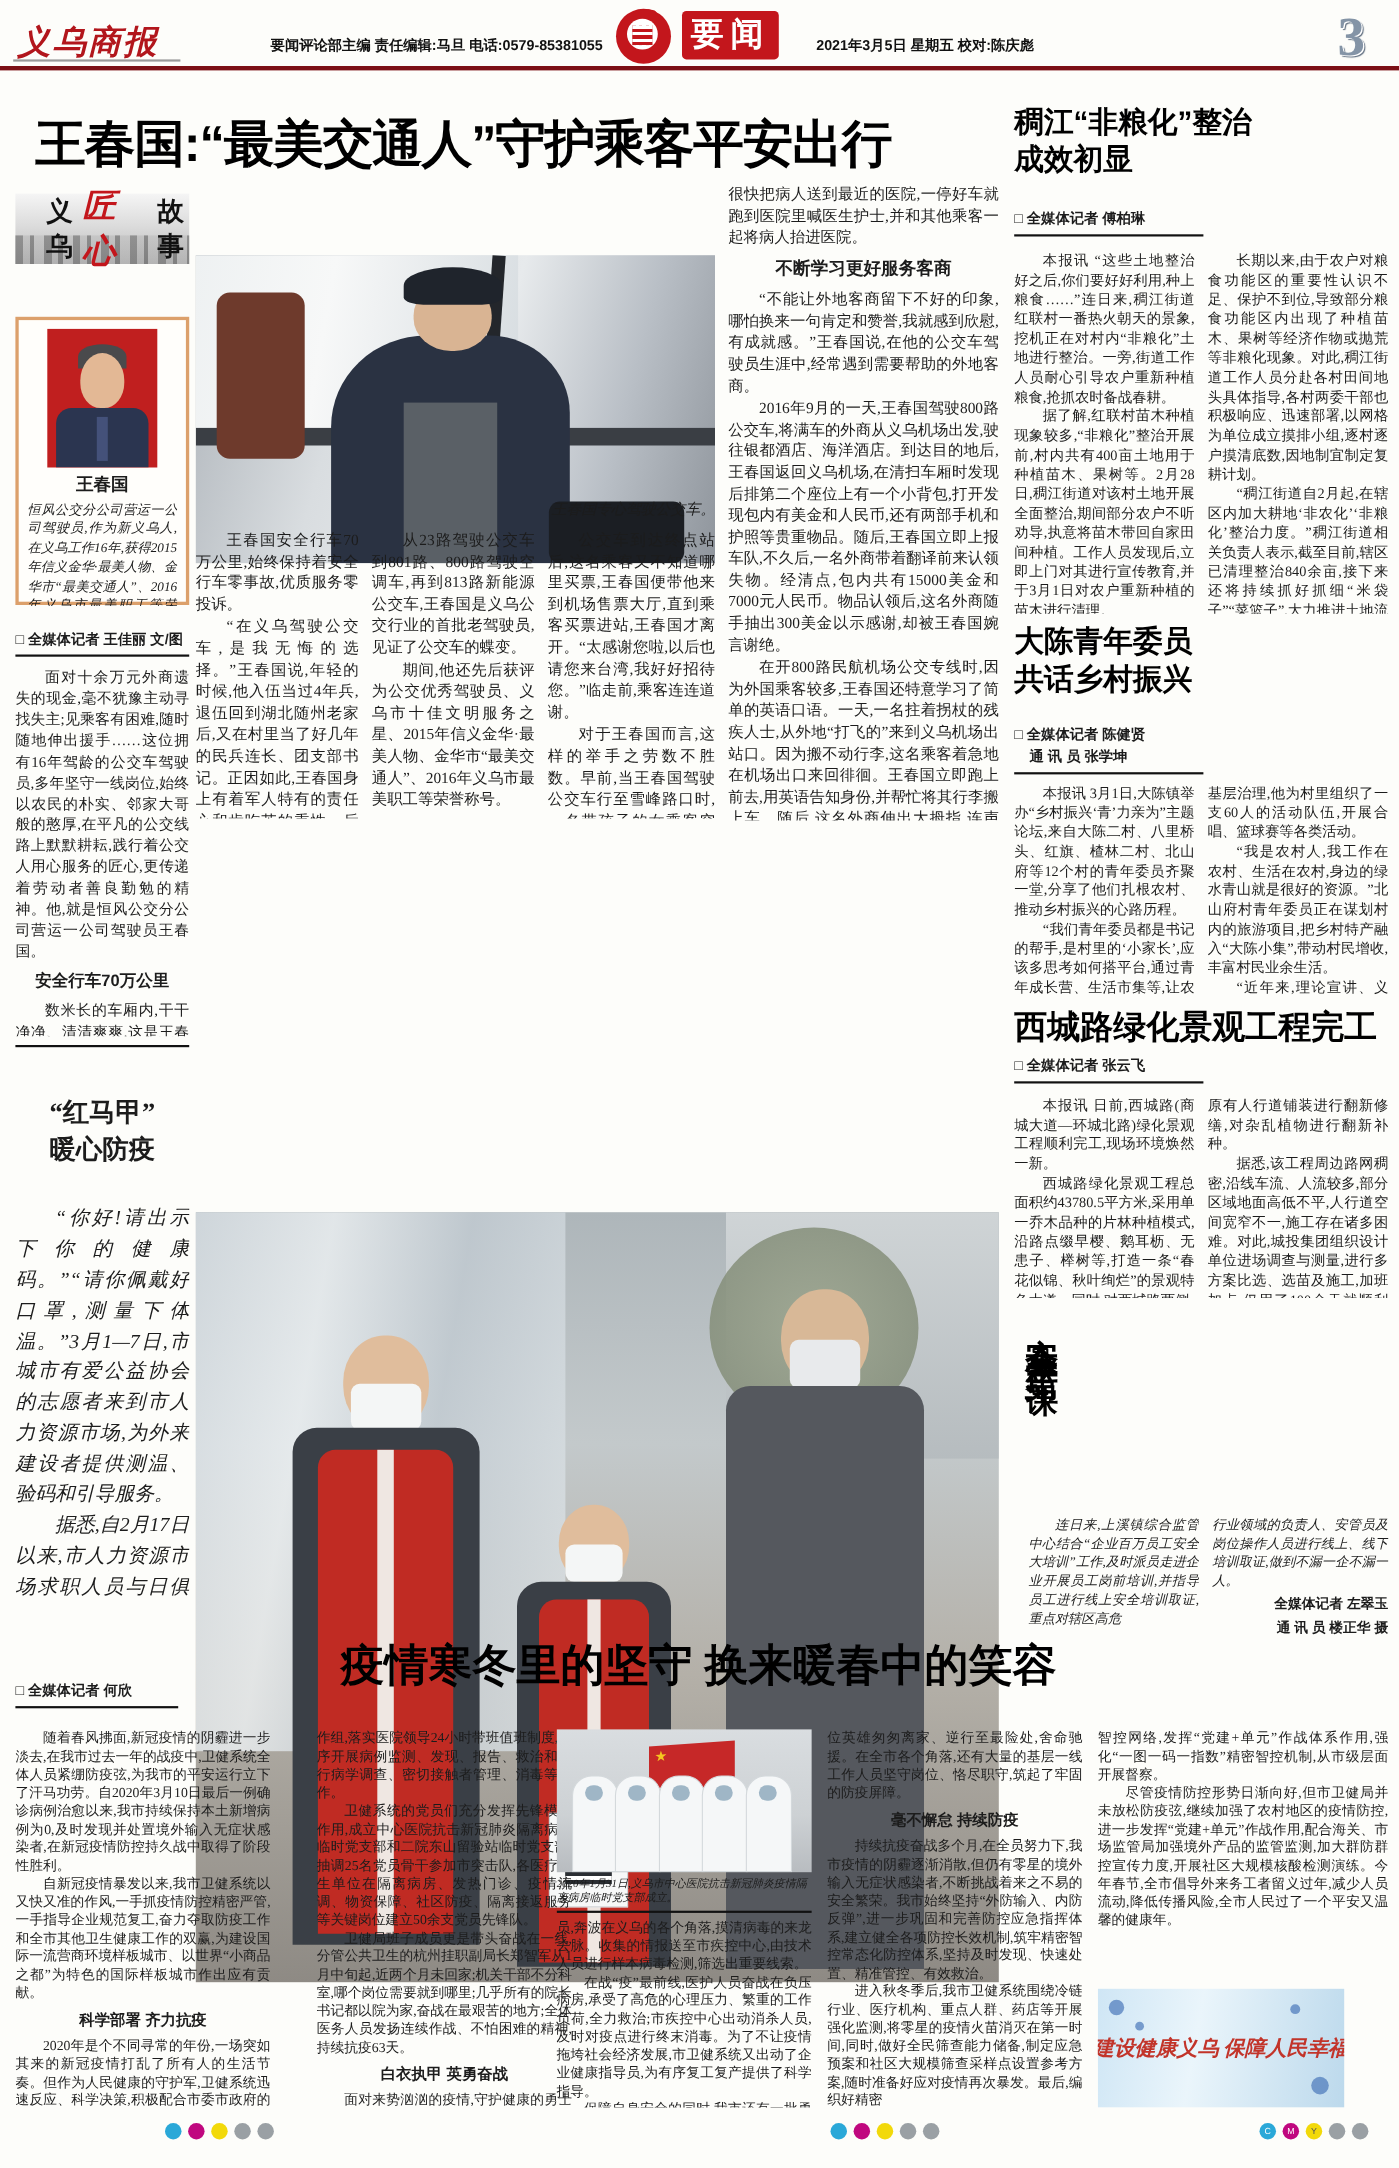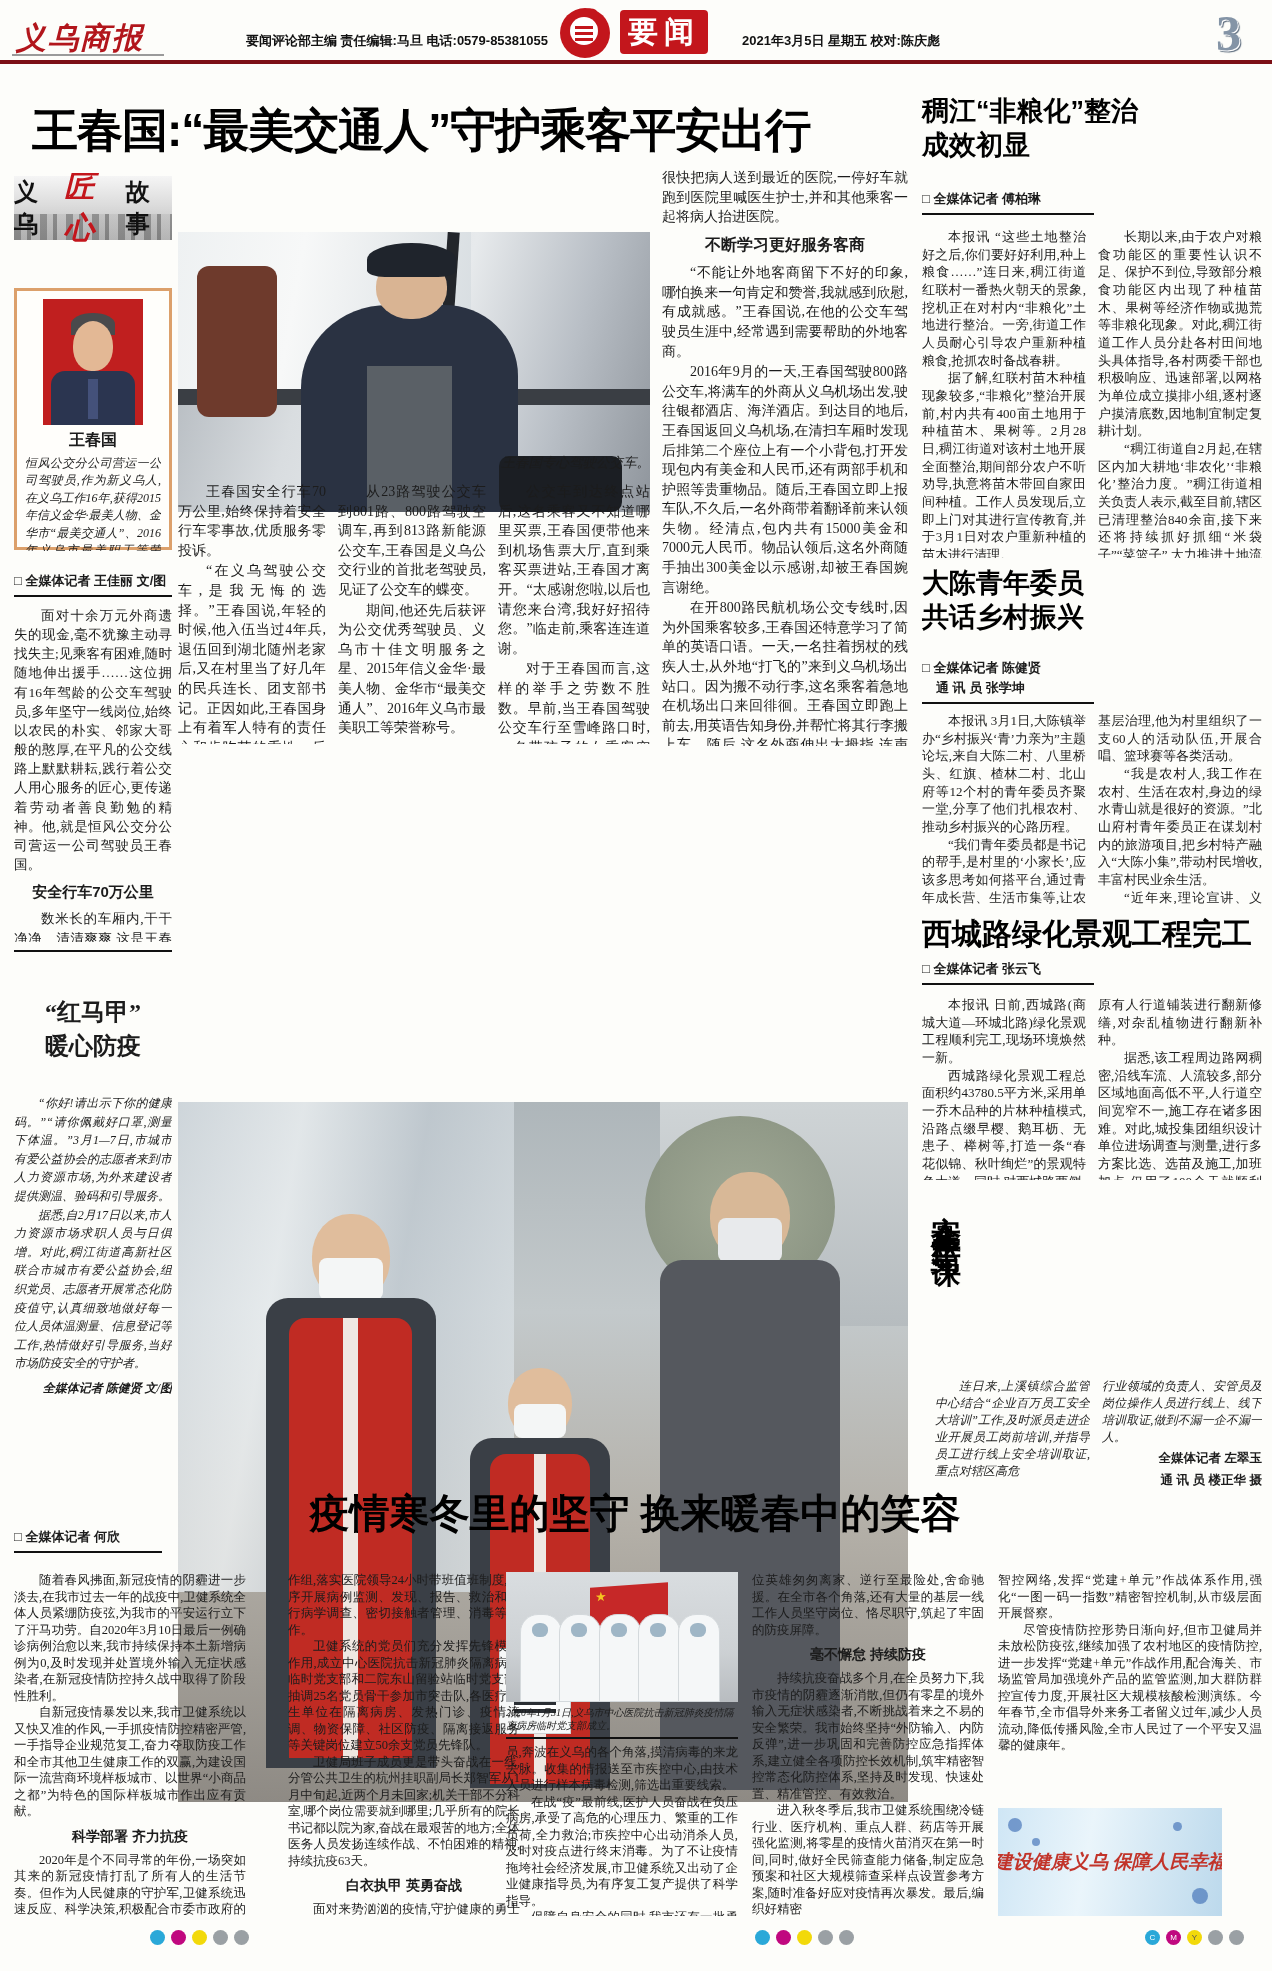--- a/index.html
+++ b/index.html
@@ -45,21 +45,21 @@
   .rt{font-size:13px;line-height:1.36;}
   .sb{font-size:13.5px;line-height:1.42;}
   .bot{font-size:12.5px;line-height:1.32;}
   .caption{font-style:italic;font-size:13.5px;}
   
   .series-banner{background:linear-gradient(#f5f5f5 0%,#dcdcdc 45%,#b9b9b9 100%);
      display:flex;align-items:center;justify-content:center;gap:2px;position:relative;}
   .series-banner::after{content:"";position:absolute;left:0;bottom:0;width:100%;height:26px;
      background:repeating-linear-gradient(90deg,rgba(90,90,90,.55) 0 7px,rgba(150,150,150,.25) 7px 13px,
      rgba(70,70,70,.5) 13px 17px,rgba(170,170,170,.3) 17px 26px);}
-  .series-black{font-family:"Liberation Sans",sans-serif;font-weight:900;font-size:24px;color:#111;z-index:2;}
+  .series-black{font-family:"Liberation Sans",sans-serif;font-weight:900;font-size:24px;color:#111;z-index:2;padding-left:28px;}
   .series-red{font-family:"Liberation Serif",serif;font-weight:bold;font-style:italic;
               font-size:30px;color:#c3161c;z-index:2;margin:0 2px;}
   .bio-box{border:3px solid #dca06b;padding:8px 8px 6px 8px;background:#fffefb;}
   .portrait{width:100px;height:126px;margin:0 auto;background:#c01f1f;position:relative;overflow:hidden;}
   .portrait .head{position:absolute;left:30px;top:22px;width:40px;height:50px;border-radius:50% 50% 46% 46%;background:#e3b895;}
   .portrait .hair{position:absolute;left:28px;top:14px;width:44px;height:22px;border-radius:50% 50% 0 0;background:#4a4a4c;}
   .portrait .body{position:absolute;left:8px;top:72px;width:84px;height:54px;border-radius:14px 14px 0 0;background:#2b3550;}
   .portrait .tie{position:absolute;left:45px;top:80px;width:10px;height:40px;background:#44517a;}
   .bio-name{text-align:center;font-weight:bold;font-size:16px;margin:5px 0 4px 0;}
   .bio-text{font-size:12px;line-height:1.45;font-style:italic;text-align:justify;}
@@ -159,21 +159,21 @@
   <div class="abs sb hide" style="left:14px;top:606px;width:158px;height:336px;">
     <p>面对十余万元外商遗失的现金,毫不犹豫主动寻找失主;见乘客有困难,随时随地伸出援手……这位拥有16年驾龄的公交车驾驶员,多年坚守一线岗位,始终以农民的朴实、邻家大哥般的憨厚,在平凡的公交线路上默默耕耘,践行着公交人用心服务的匠心,更传递着劳动者善良勤勉的精神。他,就是恒风公交分公司营运一公司驾驶员王春国。</p>
     <div class="subhead" style="font-size:15px;">安全行车70万公里</div>
     <p>数米长的车厢内,干干净净、清清爽爽,这是王春国驾驶的813路公交车的特色。每次轮到王春国当班,他总是提前一小时到岗,在公交车场检查车辆,并将车厢内外擦拭干净再发车,下班前也同样整理干净再回场。对他而言,公交车就是他的搭档,每天与公交车作伴,也会产生感情。16年来,</p>
   </div>
   <div class="abs rule-h" style="left:14px;top:950px;width:158px;height:2px;"></div>
   <div class="abs rv-head" style="left:14px;top:996px;width:158px;">
     <div>“红马甲”</div>
     <div>暖心防疫</div>
   </div>
-  <div class="abs kai hide" style="left:14px;top:1094px;width:158px;height:364px;font-size:12px;line-height:1.55;">
+  <div class="abs kai hide" style="left:14px;top:1094px;width:158px;height:364px;font-size:18px;line-height:1.55;">
     <p>“你好!请出示下你的健康码。”“请你佩戴好口罩,测量下体温。”3月1—7日,市城市有爱公益协会的志愿者来到市人力资源市场,为外来建设者提供测温、验码和引导服务。</p>
     <p>据悉,自2月17日以来,市人力资源市场求职人员与日俱增。对此,稠江街道高新社区联合市城市有爱公益协会,组织党员、志愿者开展常态化防疫值守,认真细致地做好每一位人员体温测量、信息登记等工作,热情做好引导服务,当好市场防疫安全的守护者。</p>
     <p class="sig">全媒体记者 陈健贤 文/图</p>
   </div>
 
   <div class="abs ph photo-main" style="left:178px;top:168px;width:472px;height:280px;">
     <div class="pm-win"></div>
     <div class="pm-bar"></div>
     <div class="pm-rail"></div>
     <div class="pm-seat"></div>

